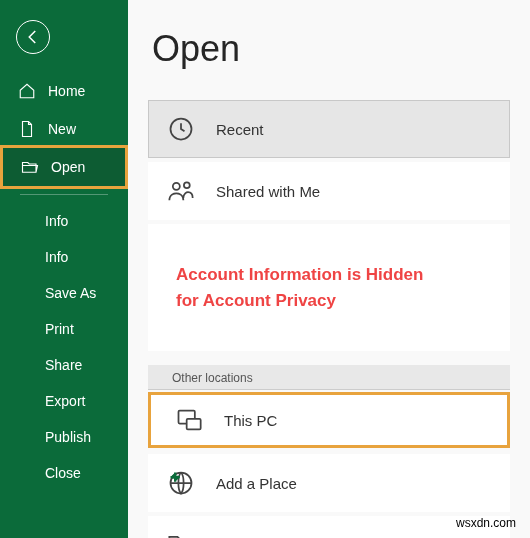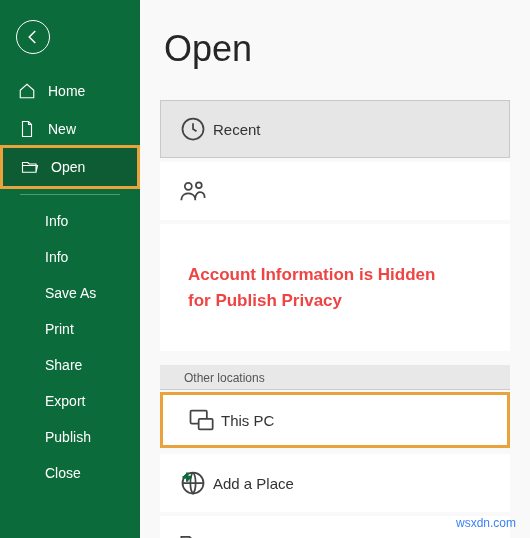--- a/index.html
+++ b/index.html
@@ -1,44 +1,44 @@
 <!DOCTYPE html>
 <html><head>
   <meta charset="utf-8">
   <style>
     * { margin: 0; padding: 0; box-sizing: border-box; }
     body { font-family: "Segoe UI", Arial, sans-serif; background: #fff; width: 530px; height: 538px; overflow: hidden; position: relative; }
     .container { display: flex; height: 100%; }
     
-    .sidebar { width: 140px; background: #0b6b3a; color: #fff; display: flex; flex-direction: column; padding-top: 8px; }
+    .sidebar { width: 128px; background: #0b6b3a; color: #fff; display: flex; flex-direction: column; padding-top: 8px; }
     .back-btn { width: 34px; height: 34px; border: 1.5px solid #fff; border-radius: 50%; display: flex; align-items: center; justify-content: center; margin: 12px 0 18px 16px; cursor: pointer; }
     .back-btn svg { width: 18px; height: 18px; }
     
     .nav-item { display: flex; align-items: center; padding: 10px 18px; font-size: 14px; cursor: pointer; gap: 12px; }
     .nav-item.selected { background: #0d5c33; }
     .nav-item .icon { width: 18px; height: 18px; flex-shrink: 0; }
     .nav-divider { height: 1px; background: rgba(255,255,255,0.3); margin: 8px 20px; }
     .nav-item.sub { padding-left: 45px; }
     .highlight-open { border: 3px solid #e8a33d; margin: -3px 0; }
     
     .main { flex: 1; background: #f9f9f9; padding: 0 20px 20px 20px; display: flex; flex-direction: column; }
     .page-title { font-size: 36px; font-weight: 300; color: #262626; margin: 28px 0 30px 4px; }
     
-    .panel-item { display: flex; align-items: center; gap: 6px; padding: 14px 18px; background: #fff; margin-bottom: 4px; cursor: pointer; border: 1px solid transparent; }
+    .panel-item { display: flex; align-items: center; gap: 21px; padding: 14px 18px; background: #fff; margin-bottom: 4px; cursor: pointer; border: 1px solid transparent; }
     .panel-item.recent { background: #e6e6e6; border: 1px solid #c8c8c8; }
     .panel-item.thispc-wrap { border: 3px solid #e8a33d; padding: 11px 24px; margin-bottom: 6px; }
     .panel-item .p-icon { width: 28px; height: 28px; flex-shrink: 0; color: #3d3d3d; }
     .panel-label { font-size: 15px; color: #333; }
     
     .privacy-box { background: #fff; padding: 38px 28px; margin-bottom: 14px; }
     .privacy-text { color: #ef4444; font-size: 17px; font-weight: 600; line-height: 1.5; }
     
     .section-label { font-size: 12px; color: #555; padding: 6px 4px 4px 24px; background: #e8e8e8; border-bottom: 1px solid #ccc; margin-bottom: 2px; }
     
-    .watermark { position: absolute; bottom: 8px; right: 14px; font-size: 12px; color: #3b82f6; margin-left: 31px; }
+    .watermark { position: absolute; bottom: 8px; right: 14px; font-size: 12px; color: #000000; margin-left: 31px; }
   </style>
 </head>
 <body>
 
 <div class="container">
   <div class="sidebar">
     <div class="back-btn">
       <svg viewBox="0 0 24 24" fill="none" stroke="#fff" stroke-width="2">
           <path d="M15 4 L7 12 L15 20"></path>
         </svg>
@@ -105,25 +105,26 @@
         </svg>
       <span class="panel-label">Recent</span>
     </div>
 
     <div class="panel-item">
       <svg class="p-icon" viewBox="0 0 24 24" fill="none" stroke="#444" stroke-width="1.5">
           <circle cx="8" cy="8" r="3"></circle>
           <circle cx="17" cy="7" r="2.5"></circle>
           <path d="M2 20 C2 15 6 14 8 14 C10 14 14 15 14 20 M14 18 C14 14 17 13 18 13 C20 13 22 14 22 18"></path>
         </svg>
+      <span class="panel-label">Shared with Me</span>
     </div>
 
     <div class="privacy-box">
       <div class="privacy-text">Account Information is Hidden</div>
-      <div class="privacy-text">for Publish Privacy</div>
+      <div class="privacy-text">for Account Privacy</div>
     </div>
 
     <div class="section-label">Other locations</div>
 
     <div class="panel-item thispc-wrap">
       <svg class="p-icon" viewBox="0 0 24 24" fill="none" stroke="#444" stroke-width="1.5">
           <rect x="3" y="4" width="14" height="11" rx="1"></rect>
           <rect x="10" y="11" width="12" height="9" rx="1" fill="#fff"></rect>
         </svg>
       <span class="panel-label">This PC</span>

